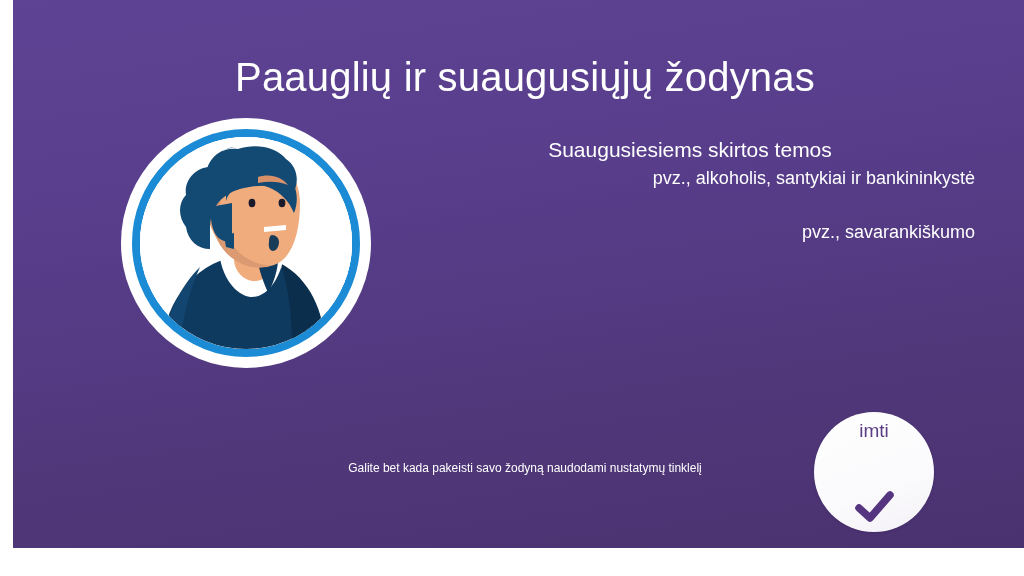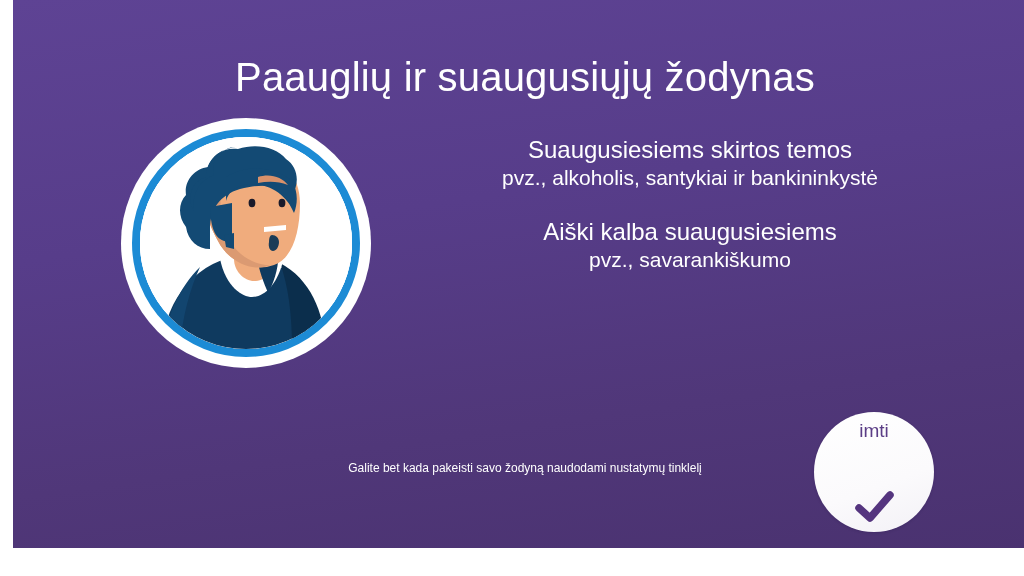--- a/index.html
+++ b/index.html
@@ -84,26 +84,26 @@
     top: 136px;
     width: 570px;
     text-align: center;
   }
   .feature-block {
     margin-bottom: 26px;
   }
   .feature-block:last-child { margin-bottom: 0; }
   .feature-line {
     color: #FFFFFF;
-    font-size: 24px;
+    font-size: 21px;
     line-height: 28px;
     font-weight: 400;
     white-space: nowrap;
   }
-  .feature-line.sub { font-size: 21px; }
+  .feature-line.sub { font-size: 18px; text-align: right; }
 
   
   .footer-note {
     position: absolute;
     left: 0;
     top: 460px;
     width: 1024px;
     text-align: center;
     color: #FFFFFF;
     font-size: 12px;
@@ -211,21 +211,20 @@
 
   <div class="features">
 
     <div class="feature-block">
       <div class="feature-line">Suaugusiesiems skirtos temos</div>
       <div class="feature-line sub">pvz., alkoholis, santykiai ir bankininkystė</div>
     </div>
 
 
     <div class="feature-block">
-      <div class="feature-line">Aiški kalba suaugusiesiems</div>
       <div class="feature-line sub">pvz., savarankiškumo</div>
     </div>
 
   </div>
 
   <div class="footer-note">Galite bet kada pakeisti savo žodyną naudodami nustatymų tinklelį</div>
 
 
   <button class="circle-btn" id="accept-btn">
     <span class="btn-label">imti</span>

